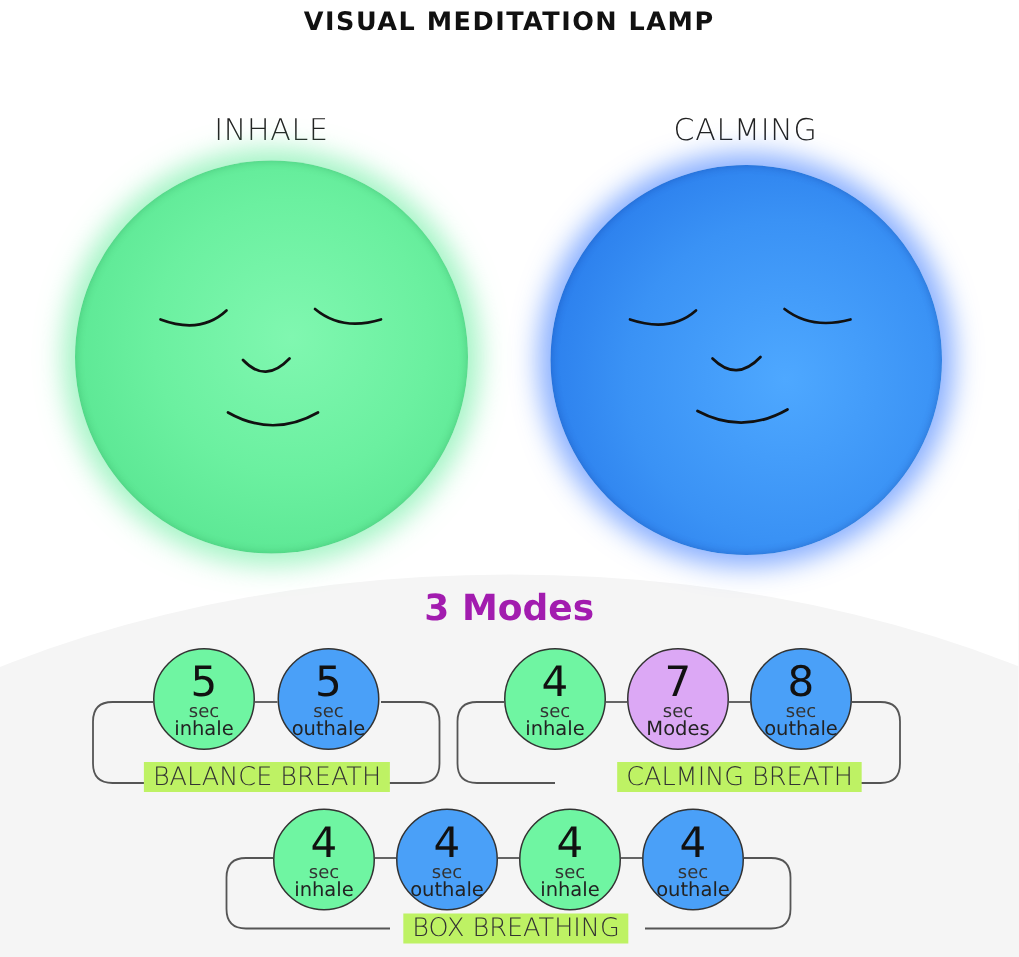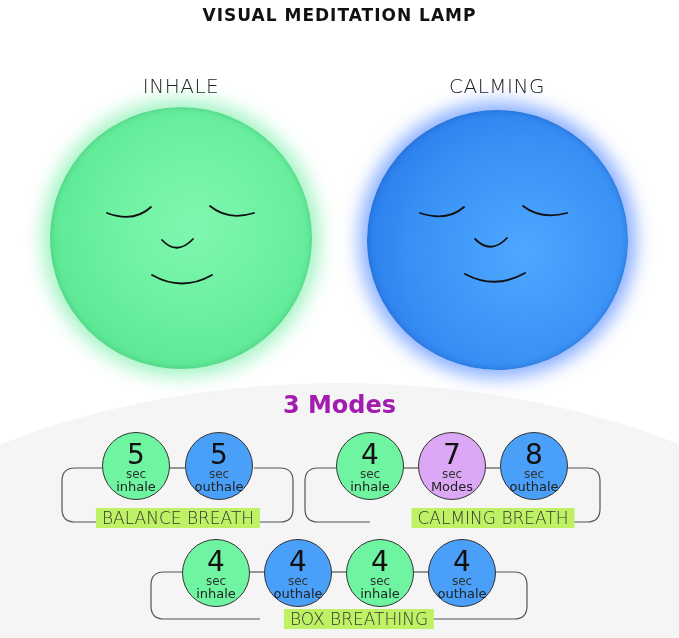--- a/index.html
+++ b/index.html
@@ -157,13 +157,13 @@
 <div class="step inhale" style="left:380px; top:573px;">
   <span class="num">4</span>
   <span class="sec">sec</span>
   <span class="kind">inhale</span>
 </div>
 <div class="step outhale" style="left:462px; top:573px;">
   <span class="num">4</span>
   <span class="sec">sec</span>
   <span class="kind">outhale</span>
 </div>
-<div class="mode-label" style="left:344px; top:609px;margin-left:15px;">BOX BREATHING</div>
+<div class="mode-label" style="left:344px; top:609px;">BOX BREATHING</div>
 
 </body></html>

